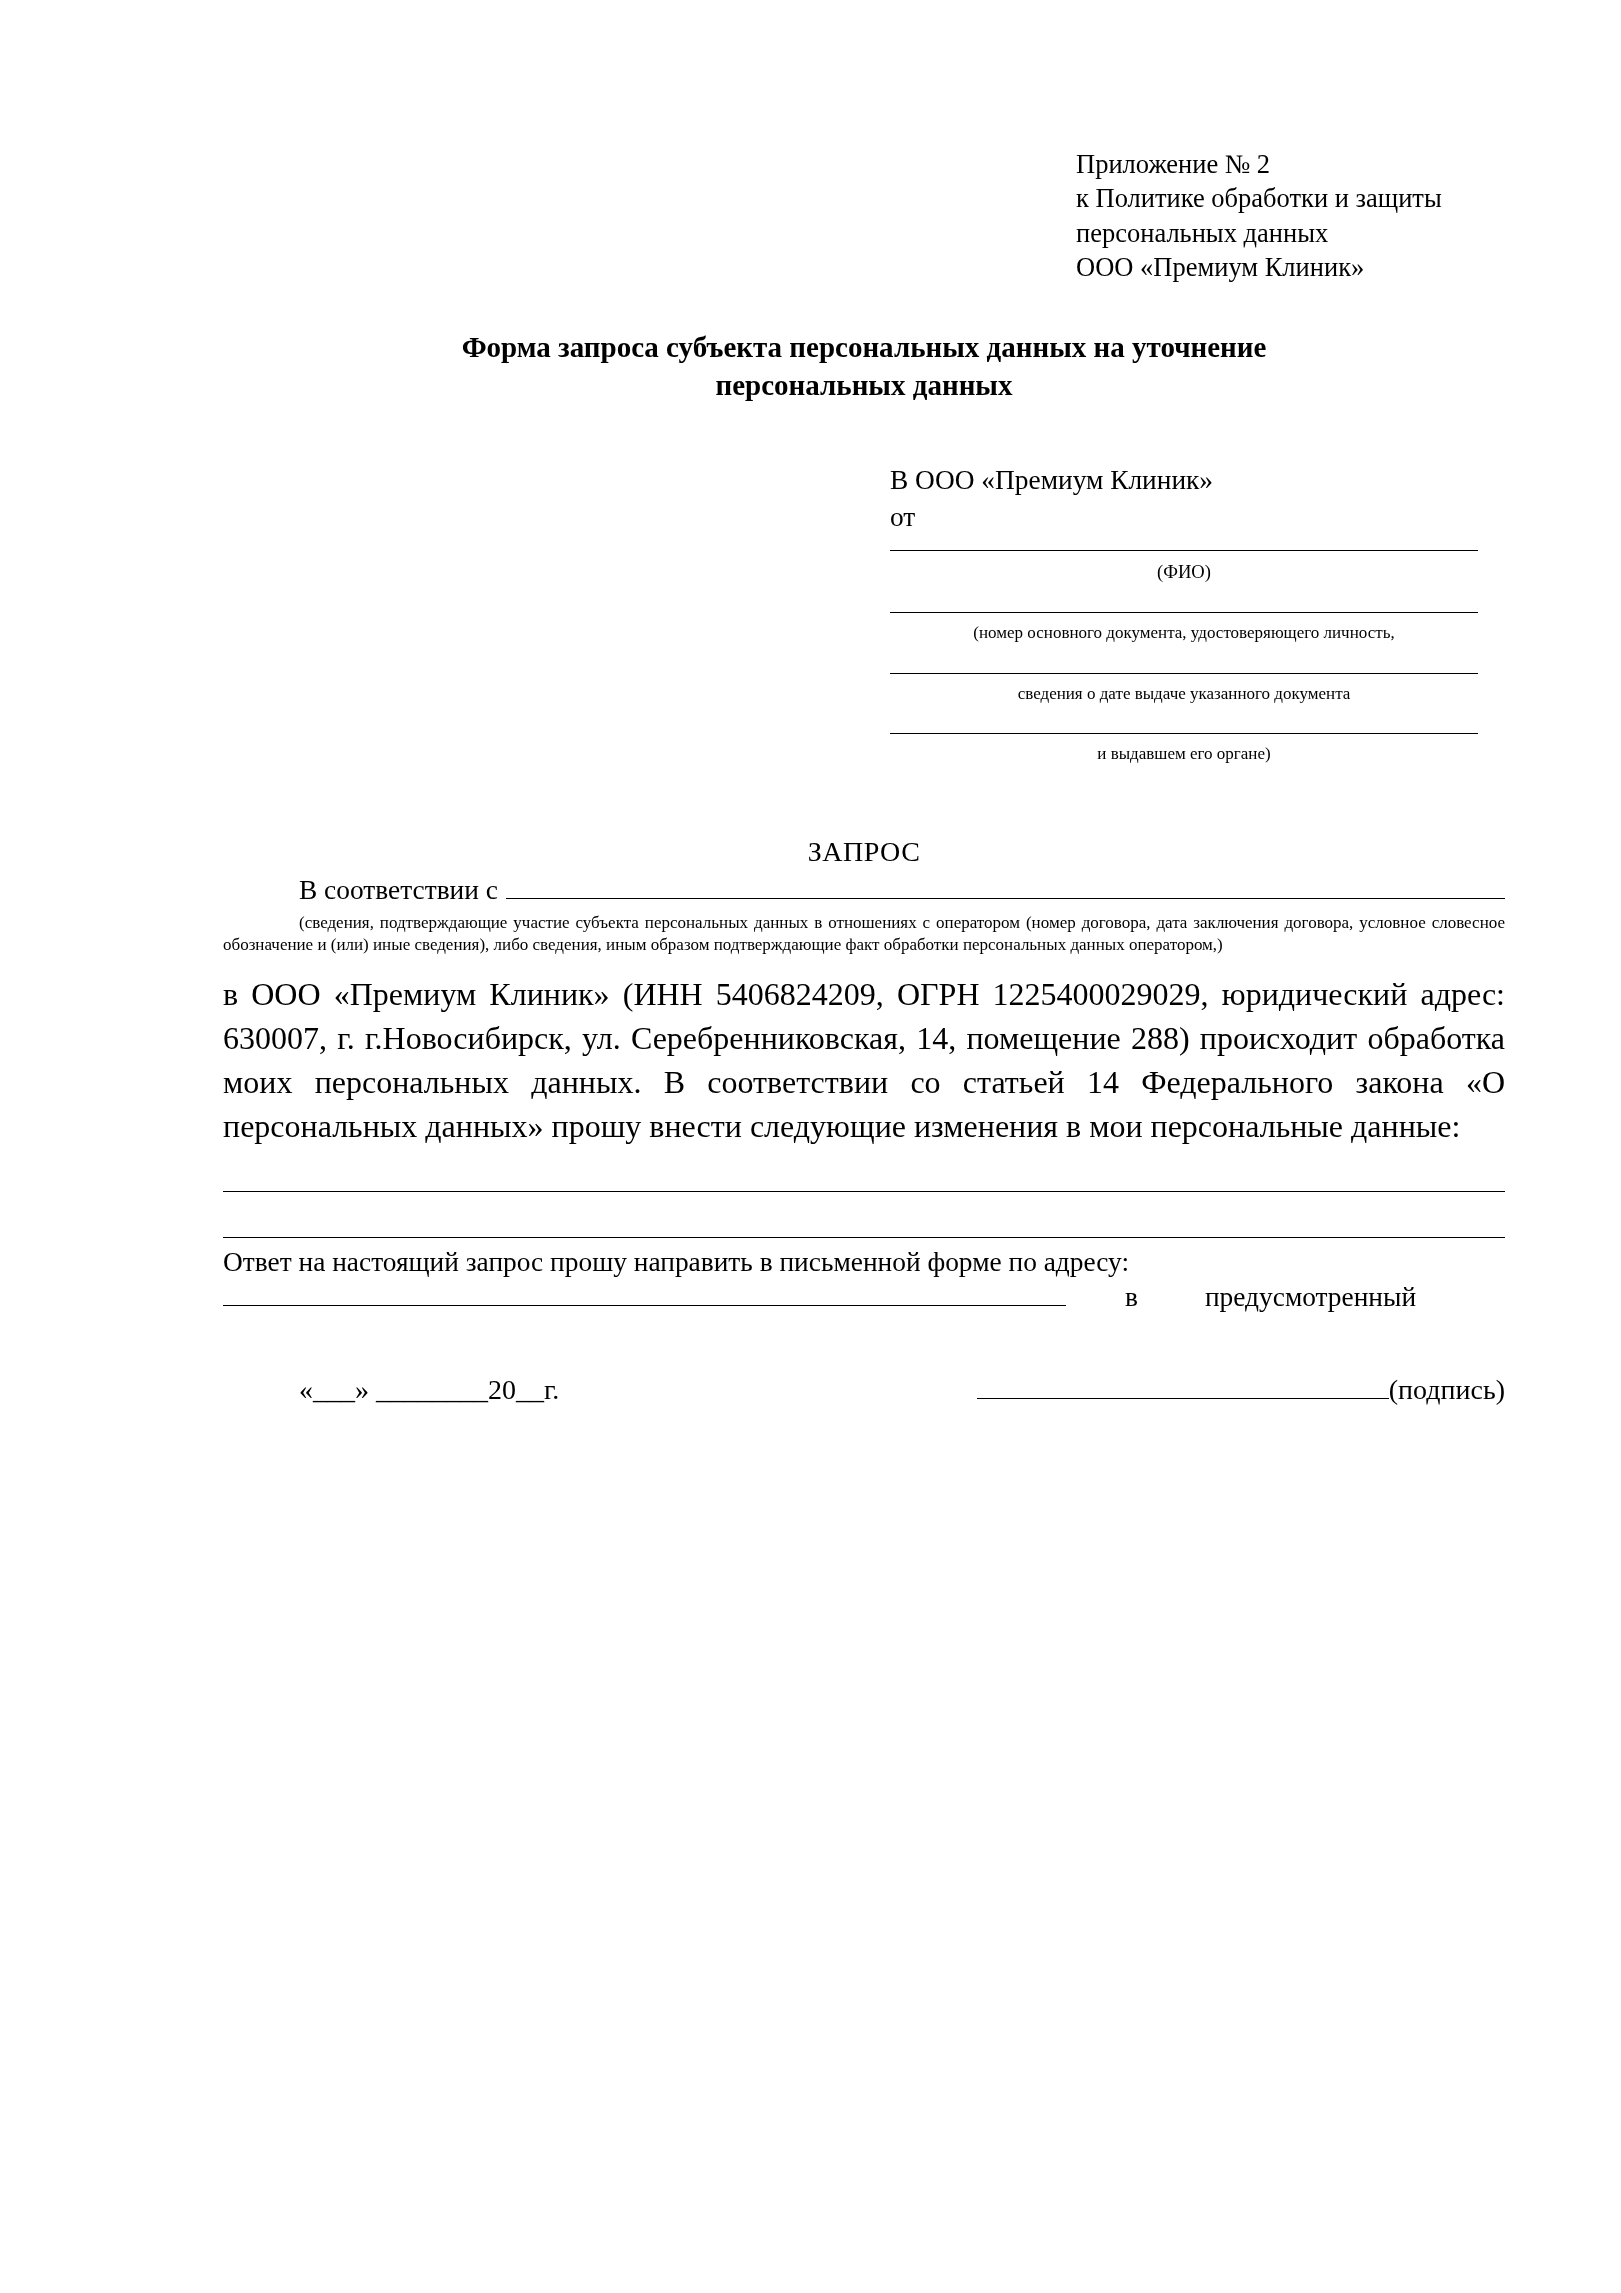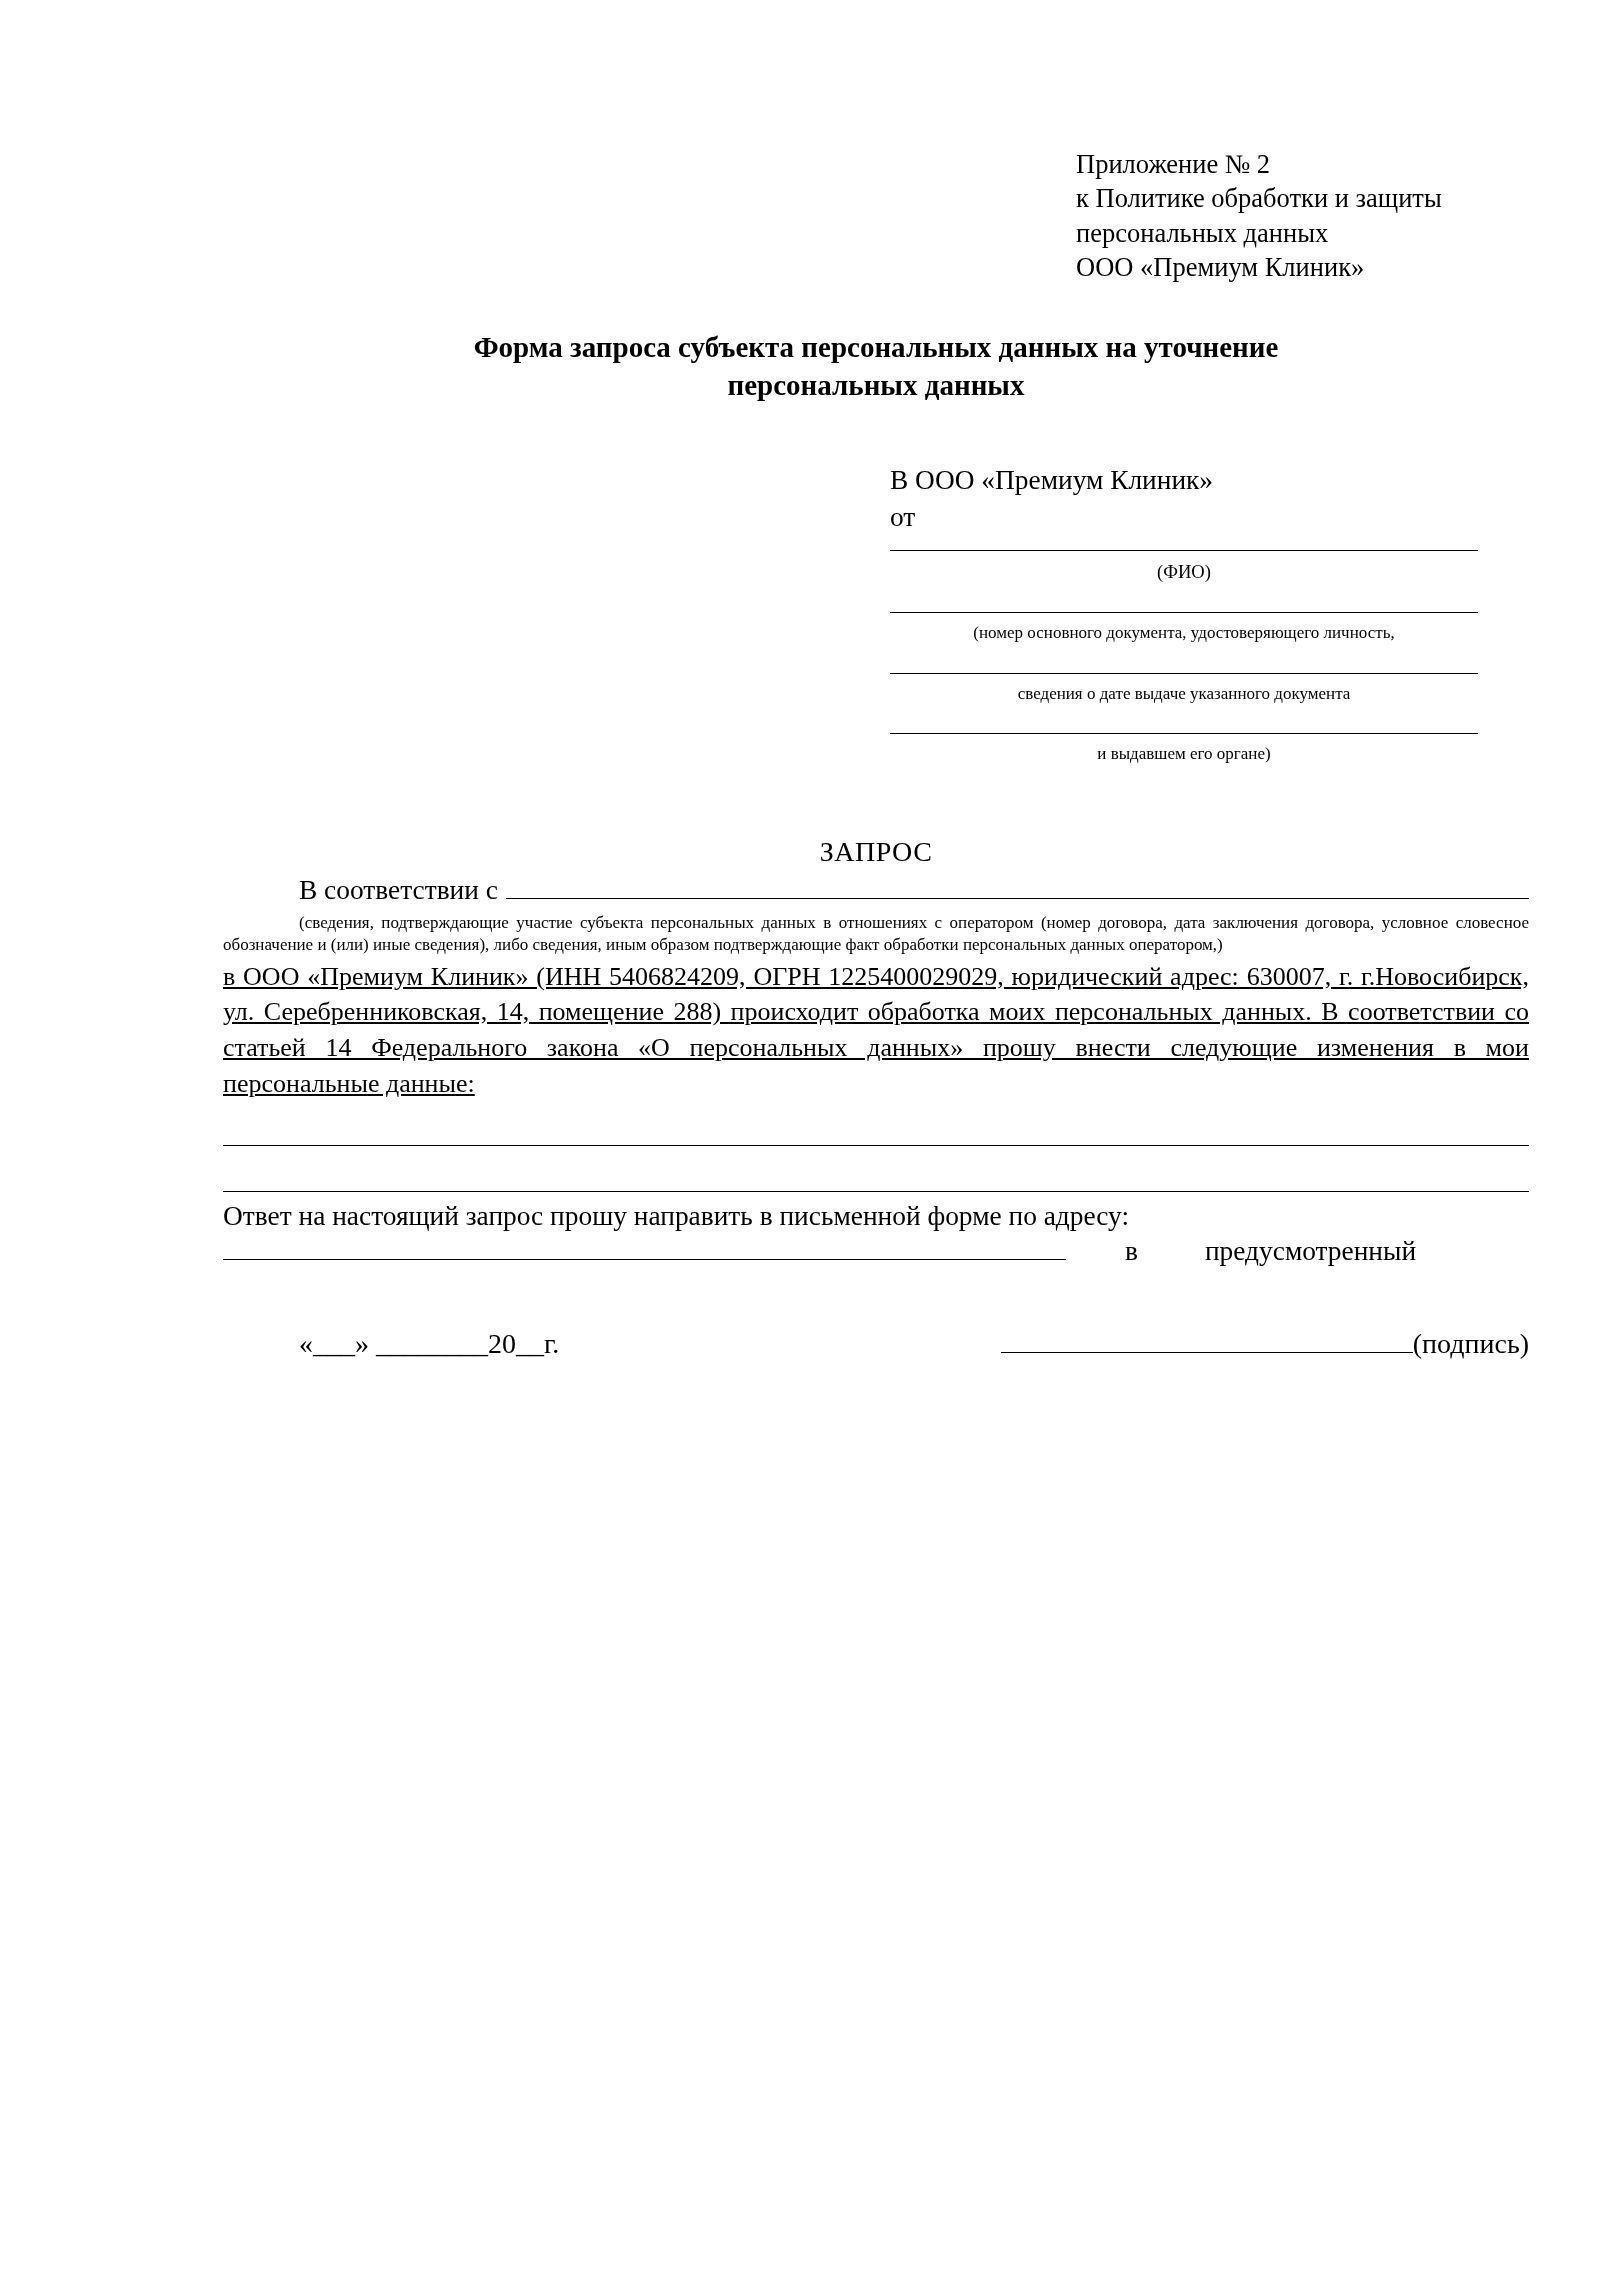--- a/index.html
+++ b/index.html
@@ -12,21 +12,21 @@
     height: 2294px;
     font-family: "Liberation Serif", "DejaVu Serif", serif;
     color: #000000;
     position: relative;
     overflow: hidden;
   }
   .page {
     box-sizing: border-box;
     width: 1621px;
     min-height: 2294px;
-    padding: 147px 92px 0 223px;
+    padding: 147px 116px 0 223px;
     background: #ffffff;
   }
 
   
   .header-block {
     margin-left: 853px;
     font-size: 26.5px;
     line-height: 1.30;
   }
   .header-block div { white-space: pre; }
@@ -99,25 +99,24 @@
   .fineprint {
     font-size: 17px;
     line-height: 1.30;
     text-align: justify;
     margin-top: 5.9px;
   }
   .fineprint .indent { padding-left: 76px; }
 
   
   .body-par {
-    margin-top: 2px;
-    font-size: 26px;
+    margin-top: 15px;
+    font-size: 32px;
     line-height: 1.38;
     text-align: justify;
-    text-decoration: underline;
   }
 
   
   .blank-rule {
     border-bottom: 1.5px solid #000;
     height: 43px;
   }
   .blank-rule.second { height: 45px; }
 
   

